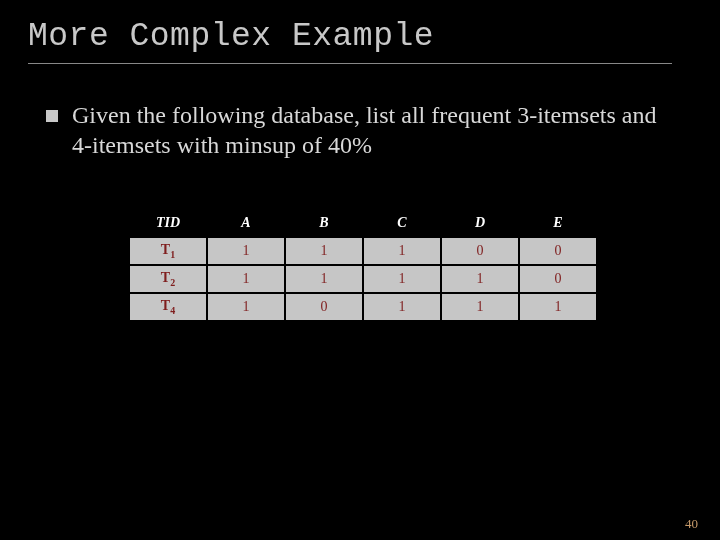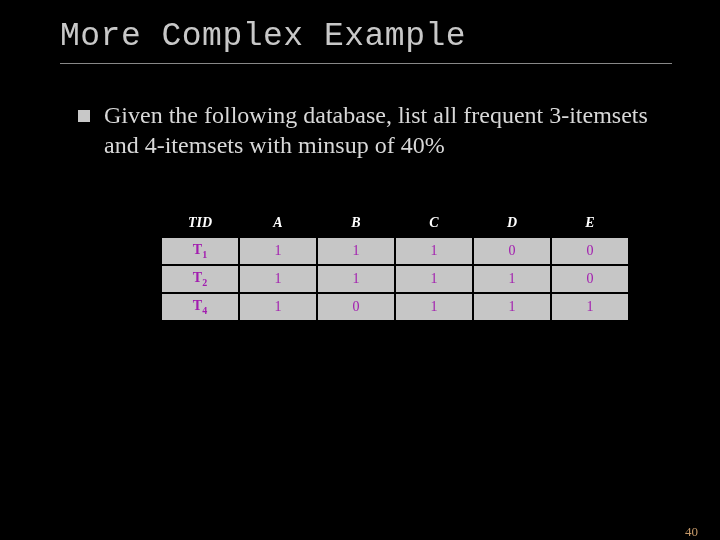--- a/index.html
+++ b/index.html
@@ -8,21 +8,21 @@
     height: 540px;
     background: #000000;
     font-family: Georgia, 'Times New Roman', serif;
     color: #d0d0d0;
     overflow: hidden;
     position: relative;
   }
   .slide {
     width: 100%;
     height: 100%;
-    padding: 18px 48px 0 60px;
+    padding: 18px 48px 0 28px;
   }
   .title {
     font-family: 'Consolas', 'Courier New', monospace;
     font-size: 33px;
     color: #c8c8c8;
     font-weight: normal;
     letter-spacing: 0.5px;
     padding-bottom: 8px;
     border-bottom: 1px solid #888;
     margin-bottom: 36px;
@@ -62,33 +62,33 @@
     vertical-align: middle;
   }
   th {
     background: #000;
     color: #fff;
     font-weight: bold;
     font-style: italic;
   }
   td {
     background: #c6c6c6;
-    color: #a21caf;
+    color: #7f1d1d;
   }
   td.tid {
     background: #c6c6c6;
     font-weight: bold;
   }
   .sub {
     font-size: 10px;
     vertical-align: sub;
   }
   .page-num {
     position: absolute;
-    bottom: 0;
+    bottom: 8px;
     right: 22px;
     font-size: 13px;
     color: #c69a6a;
     font-family: Georgia, serif;
   }
 </style>
 </head>
 <body>
 
 <div class="slide">

